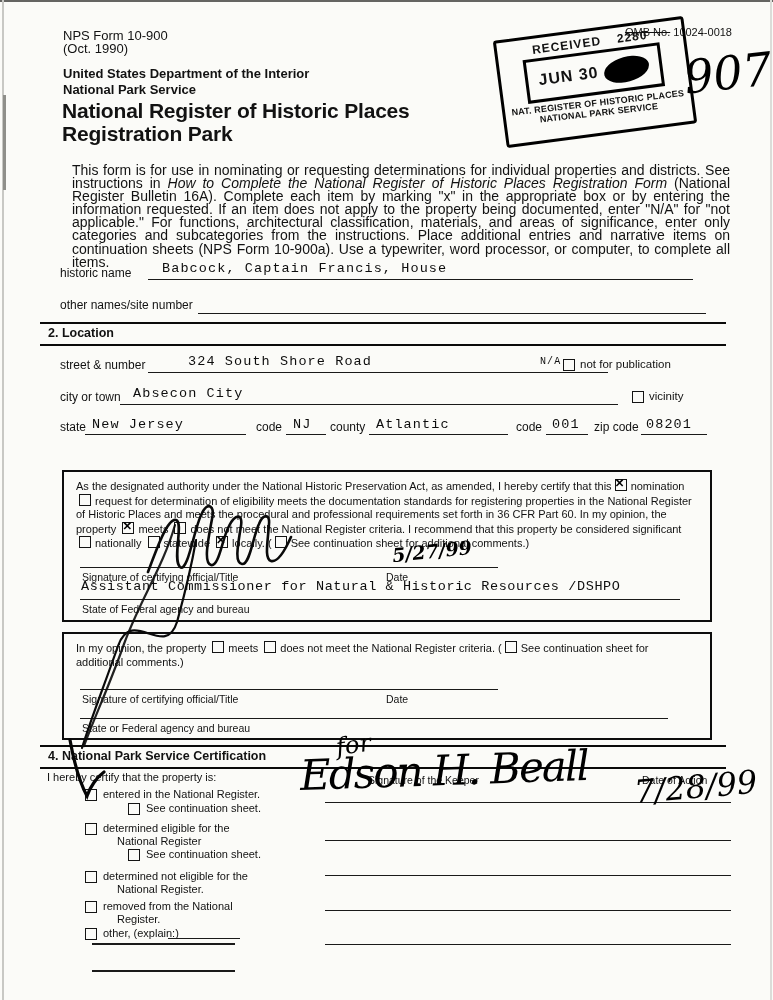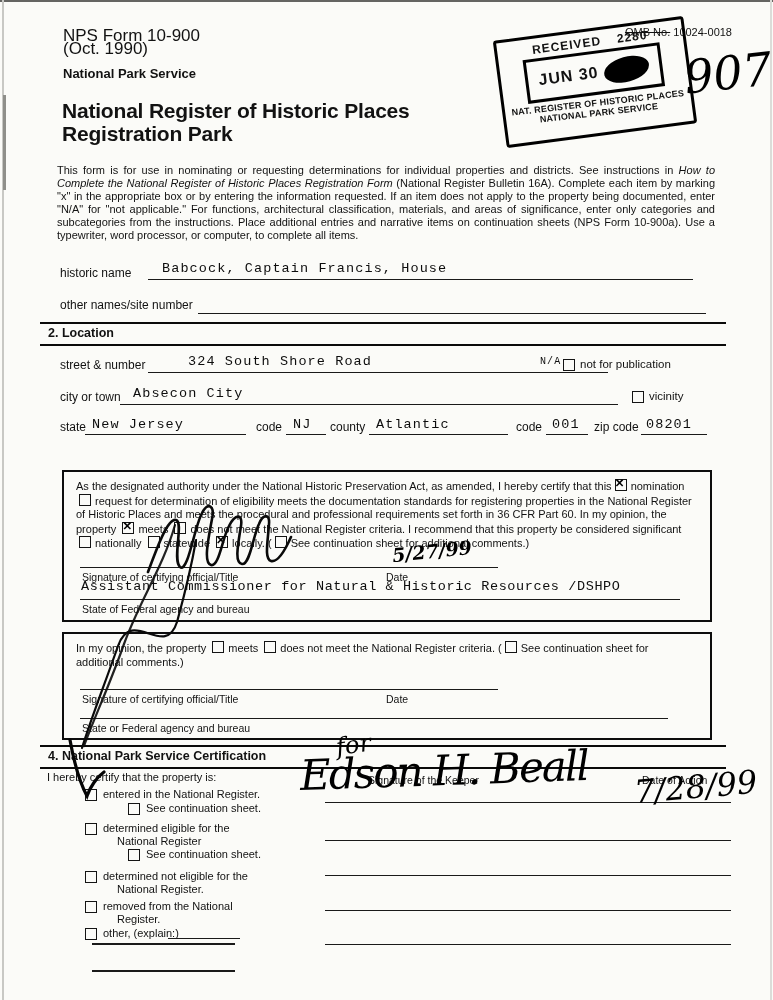--- a/index.html
+++ b/index.html
@@ -17,26 +17,26 @@
   .sechead{position:absolute;left:40px;width:678px;border-top:2.5px solid #0a0a0a;
            border-bottom:2.5px solid #0a0a0a;font-size:12.5px;font-weight:700;
            padding:2px 0 4px 8px;}
   .cb{display:inline-block;width:10px;height:10px;border:1.6px solid #141414;background:transparent;
       position:relative;vertical-align:-1px;margin:0 4px 0 3px;}
   .cb.x::after{content:"\2715";position:absolute;left:-1px;top:-3px;font-size:11.5px;
       font-weight:700;color:#000;font-family:"Liberation Sans",sans-serif;}
   .cba{position:absolute;width:10px;height:10px;border:1.6px solid #141414;}
   .certbox{position:absolute;left:62px;width:646px;border:2px solid #0d0d0d;}
   .boxp{font-size:11px;line-height:13.6px;padding:7px 11px 0 12px;text-align:left;}
-  .npsform{position:absolute;left:63px;top:30px;font-size:17px;line-height:12.5px;}
+  .npsform{position:absolute;left:63px;top:30px;font-size:13px;line-height:12.5px;}
   .omb{position:absolute;left:560px;top:26px;width:172px;font-size:11px;text-align:right;white-space:nowrap;}
   .strike{text-decoration:line-through;}
   .dept{position:absolute;left:63px;top:66px;font-size:13px;font-weight:700;line-height:15.5px;}
   .title{position:absolute;left:62px;top:100px;font-size:21px;font-weight:700;line-height:22.5px;letter-spacing:-.2px;}
-  .intro{position:absolute;left:57px;top:164px;width:658px;font-size:11px;line-height:13.1px;text-align:justify;}
+  .intro{position:absolute;left:72px;top:164px;width:658px;font-size:14px;line-height:13.1px;text-align:justify;}
   .stamp{position:absolute;left:499px;top:28px;width:186px;height:102px;border:3.5px solid #000;
          border-radius:3px;transform:rotate(-7.5deg);background:rgba(255,255,255,.0);}
   .stamp-r1{display:flex;justify-content:center;align-items:baseline;gap:16px;margin-top:4px;
             font-size:12px;font-weight:700;letter-spacing:1px;}
   .stamp-inner{width:132px;height:38px;border:3px solid #000;margin:2px auto 0;display:flex;
                align-items:center;justify-content:center;gap:5px;}
   .stamp-date{font-size:16px;font-weight:700;letter-spacing:1px;}
   .blob{width:46px;height:25px;background:#000;border-radius:50%;transform:rotate(-8deg);}
   .stamp-org{margin-top:3px;text-align:center;font-size:9px;font-weight:700;line-height:10px;
              transform:rotate(1deg);letter-spacing:.2px;}
@@ -84,20 +84,21 @@
     </div>
     <div class="stamp-org">
       <div>NAT. REGISTER OF HISTORIC PLACES</div>
       <div>NATIONAL PARK SERVICE</div>
     </div>
   </div>
 
   <div class="n907 hw">907</div>
 
   <div class="dept">
+    <div>United States Department of the Interior</div>
     <div>National Park Service</div>
   </div>
 
   <div class="title">
     <div>National Register of Historic Places</div>
     <div>Registration Park</div>
   </div>
 
   <div class="intro">
     <span>This form is for use in nominating or requesting determinations for individual properties and districts. See instructions in</span>

